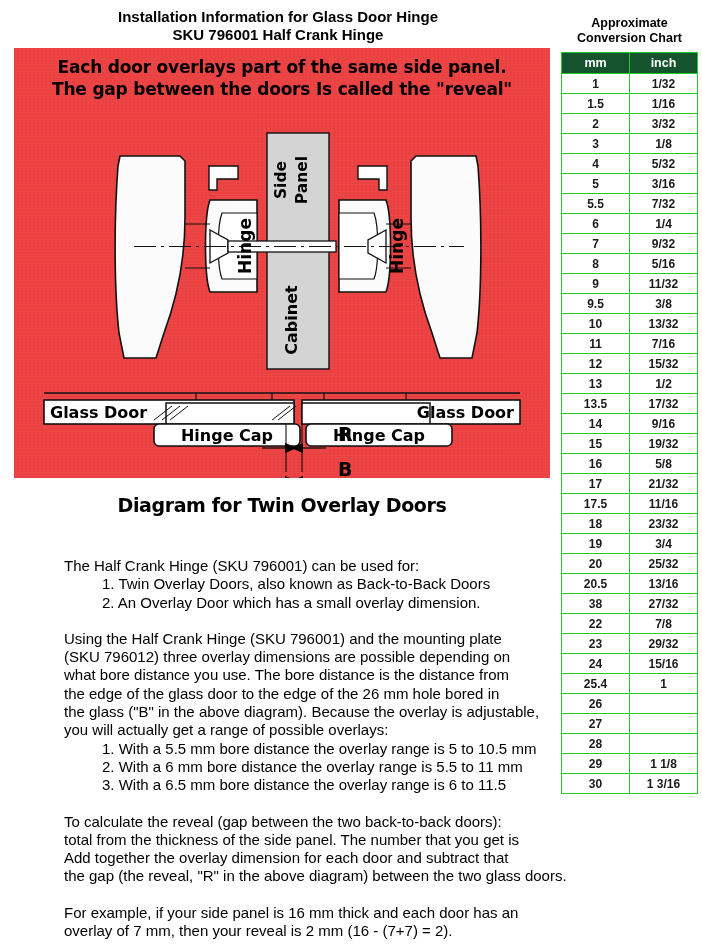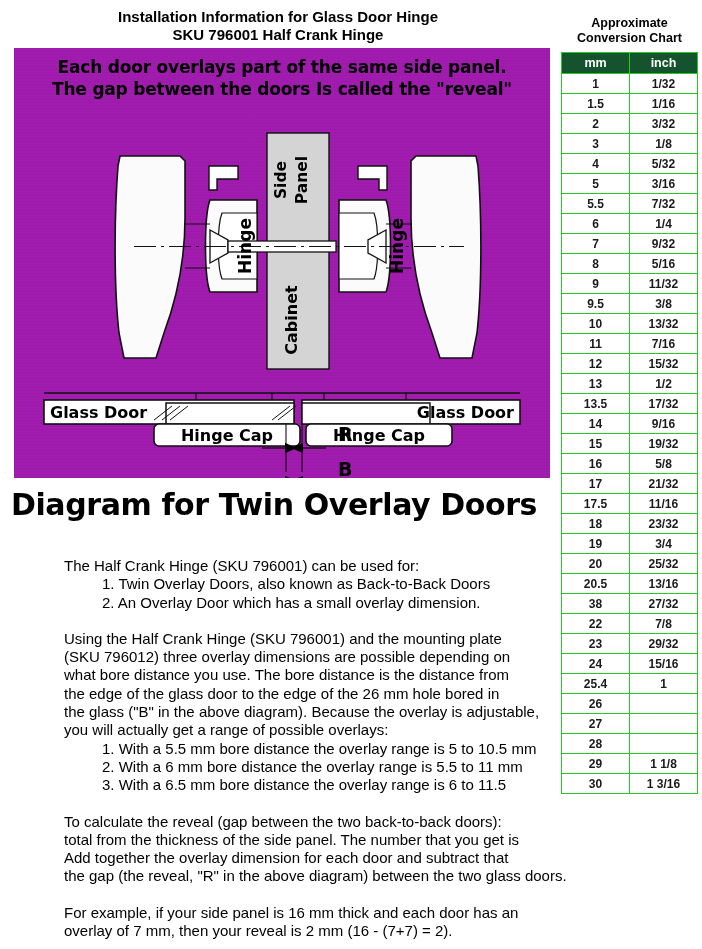--- a/index.html
+++ b/index.html
@@ -29,21 +29,21 @@
   }
   #doc-title .line { display: block; }
 
   
   #diagram-panel {
     position: absolute;
     left: 14px;
     top: 48px;
     width: 536px;
     height: 430px;
-    background: #a21caf;
+    background: #ef4444;
     overflow: hidden;
   }
   #diagram-panel::before {
     
     content: "";
     position: absolute;
     inset: 0;
     background:
       repeating-linear-gradient(0deg, rgba(0,0,0,.030) 0 1px, transparent 1px 3px),
       repeating-linear-gradient(90deg, rgba(0,0,0,.022) 0 1px, transparent 1px 4px);
@@ -74,27 +74,27 @@
 
   .dg-label {
     font-family: "DejaVu Sans", sans-serif;
     font-weight: bold;
     fill: #000;
   }
 
   
   #twin-heading {
     position: absolute;
-    left: 6px;
+    left: 14px;
     top: 489px;
     width: 536px;
     text-align: center;
     font-family: "DejaVu Sans", sans-serif;
     font-weight: bold;
-    font-size: 30px;
+    font-size: 19px;
     line-height: 32px;
     letter-spacing: -0.4px;
   }
 
   
   #body-text {
     position: absolute;
     left: 64px;
     top: 557px;
     width: 500px;

